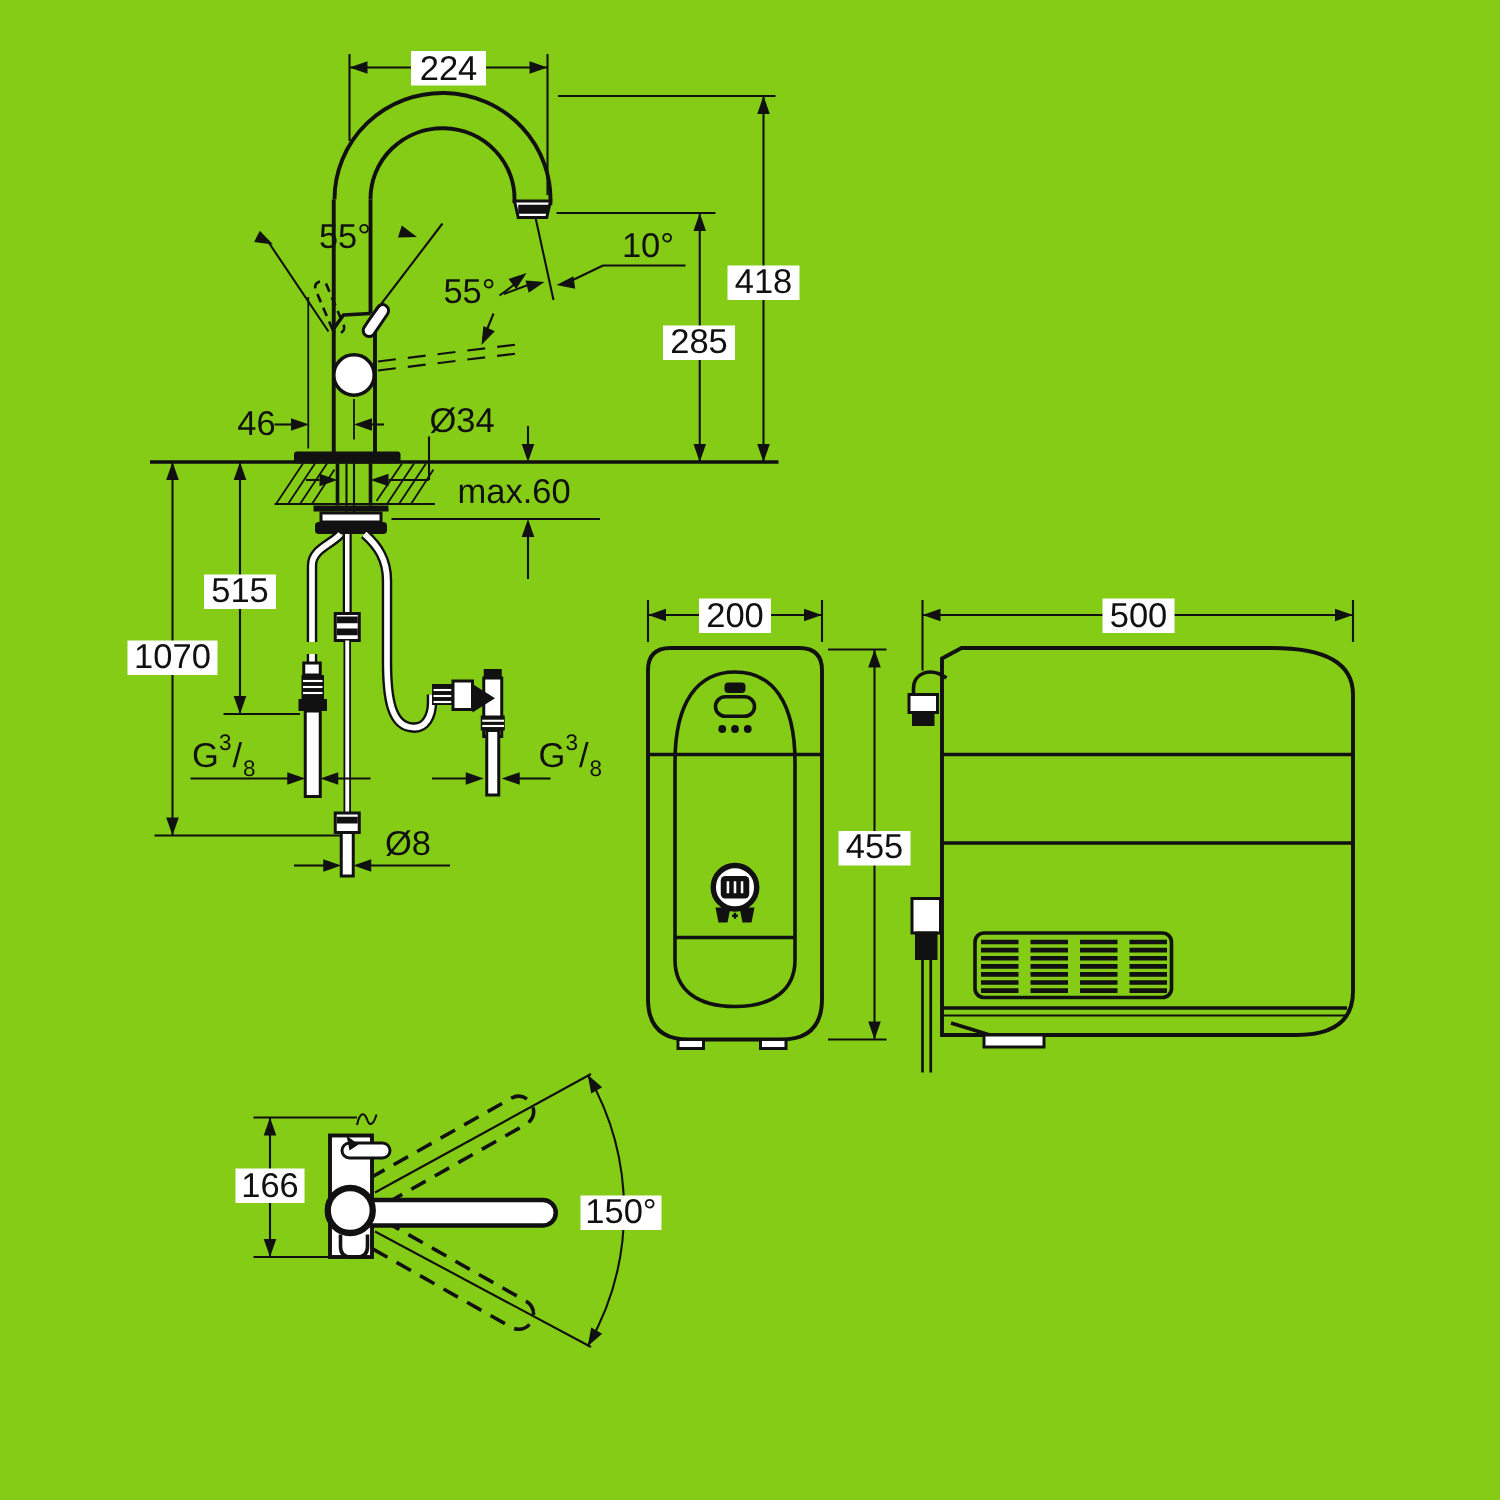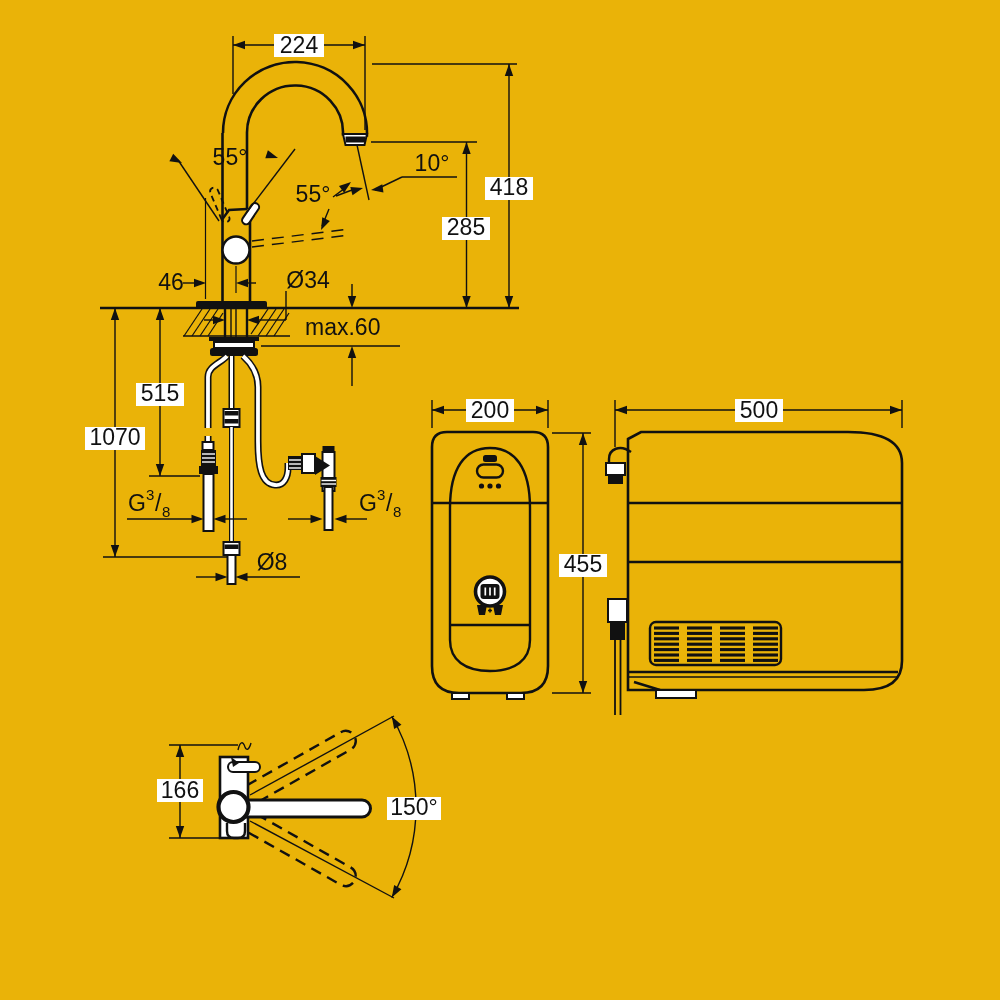--- a/index.html
+++ b/index.html
@@ -1,16 +1,16 @@
 <!DOCTYPE html>
 <html><head>
 <meta charset="utf-8">
 <style>
   html,body{margin:0;padding:0;background:#fff;}
-  .stage{width:1000px;height:1000px;position:relative;background:#eab308;font-family:"Liberation Sans",sans-serif;}
+  .stage{width:1000px;height:1000px;position:relative;background:#84cc16;font-family:"Liberation Sans",sans-serif;}
   svg{position:absolute;left:0;top:0;}
   text{fill:#111;font-family:"Liberation Sans",sans-serif;font-size:23px;}
   .sup{font-size:15px;}
   .lbl{text-anchor:middle;}
   .ln{stroke:#111;stroke-width:2.4;fill:none;}
   .thick{stroke:#111;stroke-width:2.6;fill:none;}
   .thin{stroke:#111;stroke-width:1.4;fill:none;}
   .hair{stroke:#111;stroke-width:1.2;fill:none;}
   .fillb{fill:#111;stroke:none;}
   .wfill{fill:#fff;stroke:#111;stroke-width:2;}

